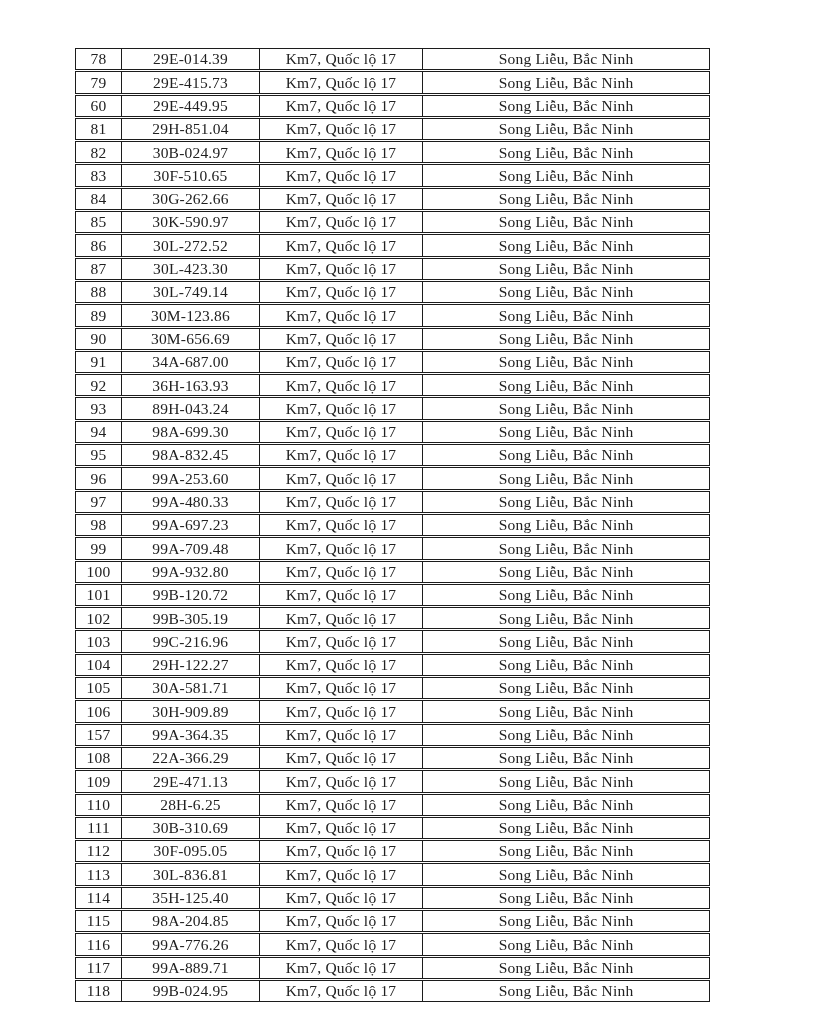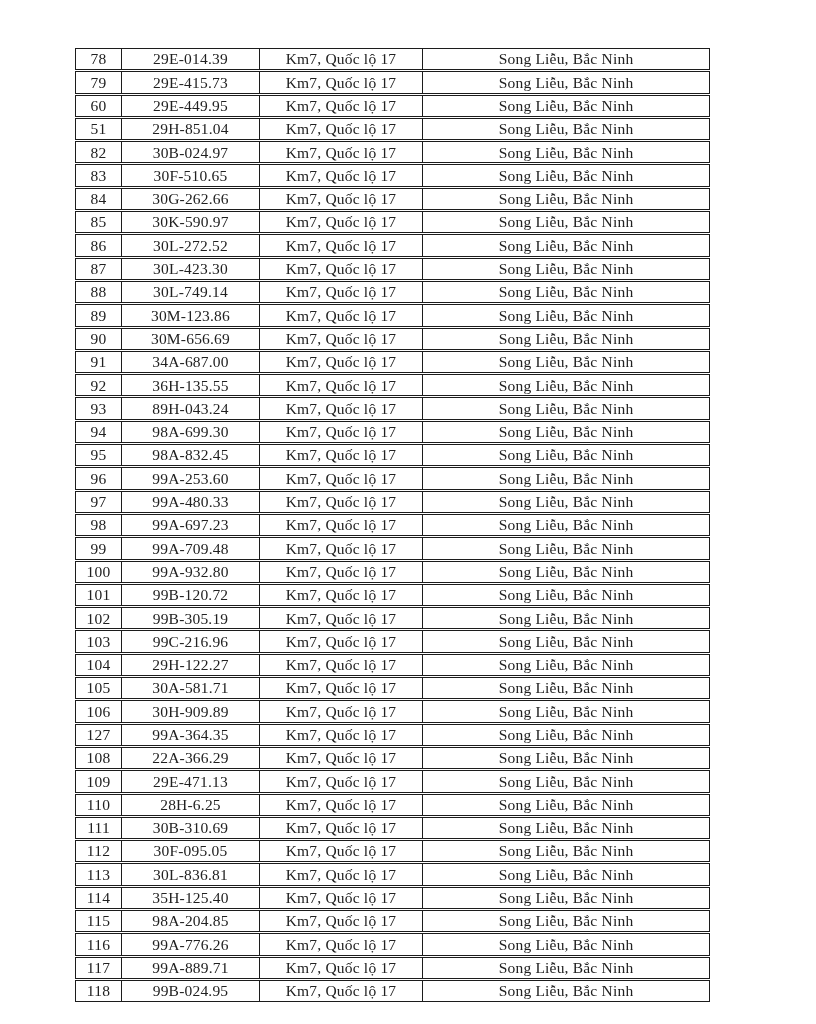--- a/index.html
+++ b/index.html
@@ -67,21 +67,21 @@
   </div>
 
   <div class="t-row">
     <div class="cell c-no">60</div>
     <div class="cell c-plate">29E-449.95</div>
     <div class="cell c-loc">Km7, Quốc lộ 17</div>
     <div class="cell c-area">Song Liễu, Bắc Ninh</div>
   </div>
 
   <div class="t-row">
-    <div class="cell c-no">51</div>
+    <div class="cell c-no">81</div>
     <div class="cell c-plate">29H-851.04</div>
     <div class="cell c-loc">Km7, Quốc lộ 17</div>
     <div class="cell c-area">Song Liễu, Bắc Ninh</div>
   </div>
 
   <div class="t-row">
     <div class="cell c-no">82</div>
     <div class="cell c-plate">30B-024.97</div>
     <div class="cell c-loc">Km7, Quốc lộ 17</div>
     <div class="cell c-area">Song Liễu, Bắc Ninh</div>
@@ -145,21 +145,21 @@
 
   <div class="t-row">
     <div class="cell c-no">91</div>
     <div class="cell c-plate">34A-687.00</div>
     <div class="cell c-loc">Km7, Quốc lộ 17</div>
     <div class="cell c-area">Song Liễu, Bắc Ninh</div>
   </div>
 
   <div class="t-row">
     <div class="cell c-no">92</div>
-    <div class="cell c-plate">36H-135.55</div>
+    <div class="cell c-plate">36H-163.93</div>
     <div class="cell c-loc">Km7, Quốc lộ 17</div>
     <div class="cell c-area">Song Liễu, Bắc Ninh</div>
   </div>
 
   <div class="t-row">
     <div class="cell c-no">93</div>
     <div class="cell c-plate">89H-043.24</div>
     <div class="cell c-loc">Km7, Quốc lộ 17</div>
     <div class="cell c-area">Song Liễu, Bắc Ninh</div>
   </div>
@@ -249,21 +249,21 @@
   </div>
 
   <div class="t-row">
     <div class="cell c-no">106</div>
     <div class="cell c-plate">30H-909.89</div>
     <div class="cell c-loc">Km7, Quốc lộ 17</div>
     <div class="cell c-area">Song Liễu, Bắc Ninh</div>
   </div>
 
   <div class="t-row">
-    <div class="cell c-no">127</div>
+    <div class="cell c-no">157</div>
     <div class="cell c-plate">99A-364.35</div>
     <div class="cell c-loc">Km7, Quốc lộ 17</div>
     <div class="cell c-area">Song Liễu, Bắc Ninh</div>
   </div>
 
   <div class="t-row">
     <div class="cell c-no">108</div>
     <div class="cell c-plate">22A-366.29</div>
     <div class="cell c-loc">Km7, Quốc lộ 17</div>
     <div class="cell c-area">Song Liễu, Bắc Ninh</div>

